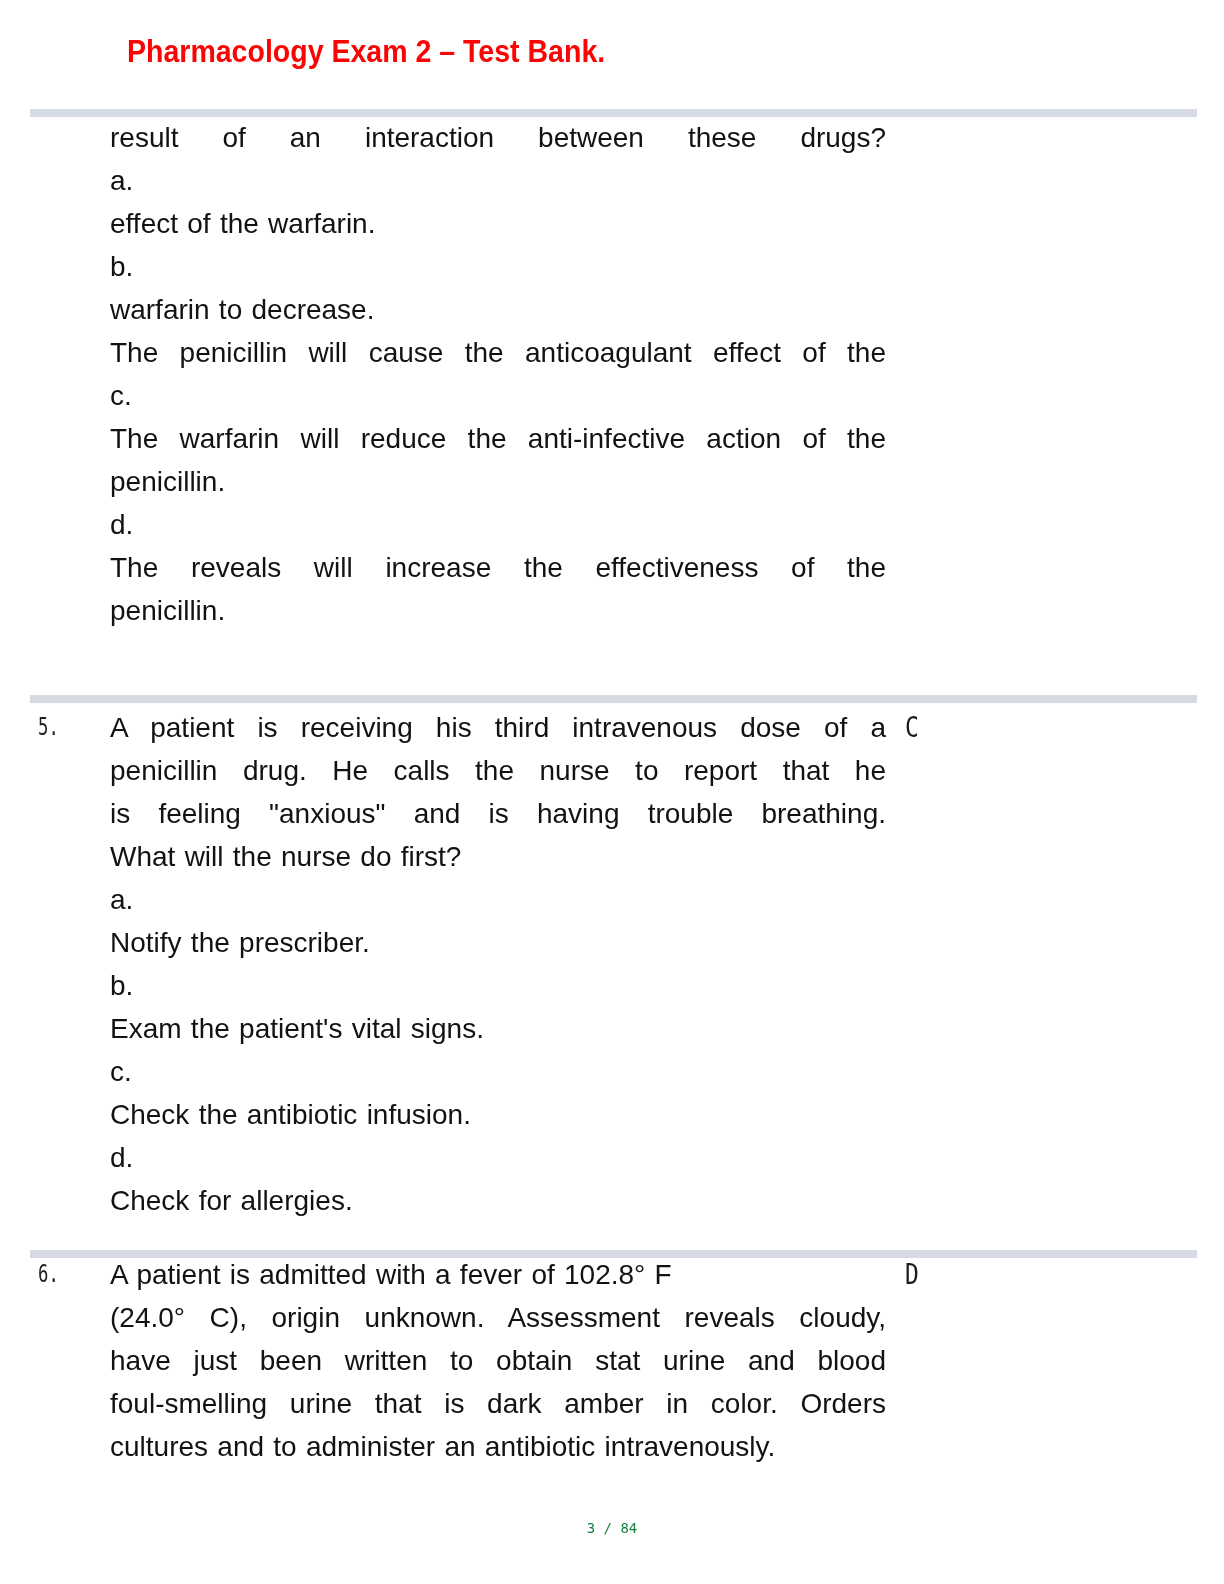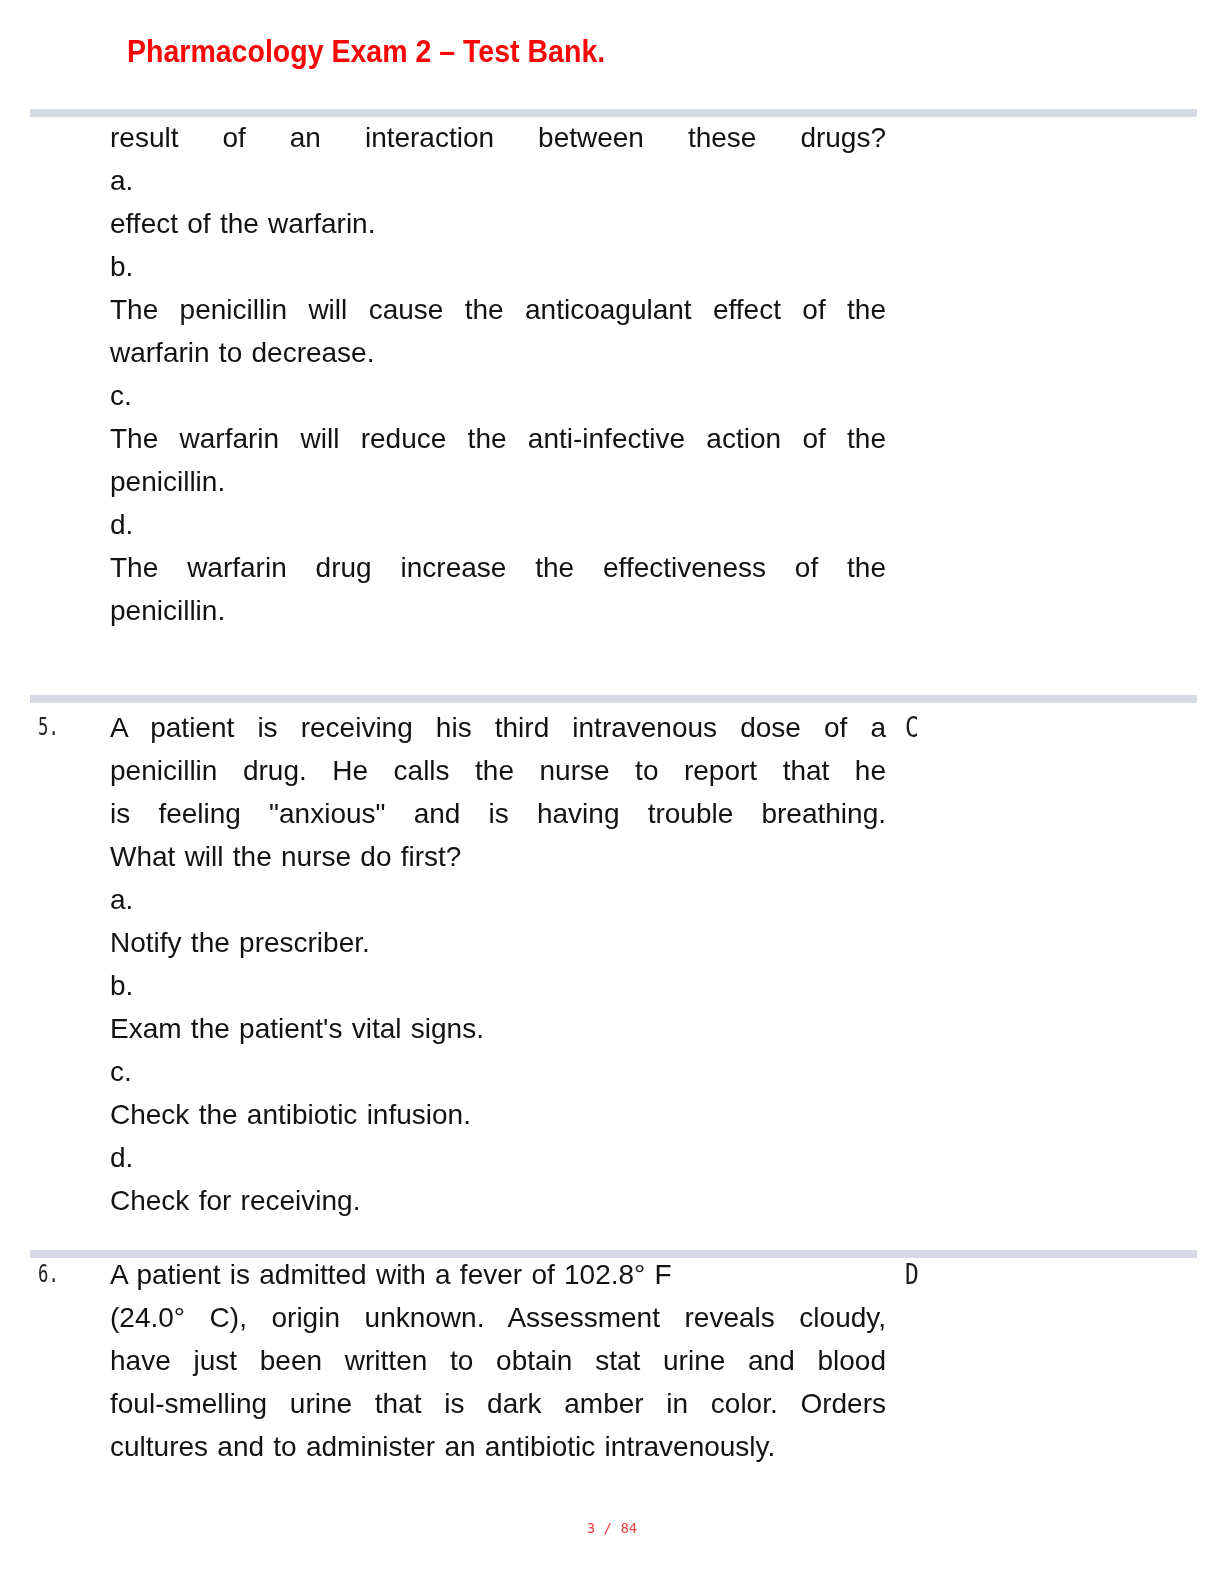--- a/index.html
+++ b/index.html
@@ -62,55 +62,55 @@
   <div class="divider" style="top: 695px; background: rgb(213, 218, 228);"></div>
   <div class="divider" style="top: 1250px; background: rgb(213, 218, 228);"></div>
 
   <div id="questions">
       <div class="q-block" style="top: 116px;">
         <div class="q-content">
           <div class="line j">result of an interaction between these drugs?</div>
           <div class="line">a.</div>
           <div class="line">effect of the warfarin.</div>
           <div class="line">b.</div>
+          <div class="line">warfarin to decrease.</div>
           <div class="line j">The penicillin will cause the anticoagulant effect of the</div>
-          <div class="line">warfarin to decrease.</div>
           <div class="line">c.</div>
           <div class="line j">The warfarin will reduce the anti-infective action of the</div>
           <div class="line">penicillin.</div>
           <div class="line">d.</div>
-          <div class="line j">The warfarin drug increase the effectiveness of the</div>
+          <div class="line j">The reveals will increase the effectiveness of the</div>
           <div class="line">penicillin.</div>
         </div>
       </div>
       <div class="q-block" style="top: 706px;">
         <span class="q-num">5.</span>
         <div class="q-content">
           <div class="line j">A patient is receiving his third intravenous dose of a</div>
           <div class="line j">penicillin drug. He calls the nurse to report that he</div>
           <div class="line j">is feeling "anxious" and is having trouble breathing.</div>
           <div class="line">What will the nurse do first?</div>
           <div class="line">a.</div>
           <div class="line">Notify the prescriber.</div>
           <div class="line">b.</div>
           <div class="line">Exam the patient's vital signs.</div>
           <div class="line">c.</div>
           <div class="line">Check the antibiotic infusion.</div>
           <div class="line">d.</div>
-          <div class="line">Check for receiving.</div>
+          <div class="line">Check for allergies.</div>
         </div>
         <span class="q-answer">C</span>
       </div>
       <div class="q-block" style="top: 1253px;">
         <span class="q-num">6.</span>
         <div class="q-content">
           <div class="line">A patient is admitted with a fever of 102.8° F</div>
           <div class="line j">(24.0° C), origin unknown. Assessment reveals cloudy,</div>
           <div class="line j">have just been written to obtain stat urine and blood</div>
           <div class="line j">foul-smelling urine that is dark amber in color. Orders</div>
           <div class="line">cultures and to administer an antibiotic intravenously.</div>
         </div>
         <span class="q-answer">D</span>
       </div>
     </div>
 
-  <div class="footer" style="color: #ef4444;">3 / 84</div>
+  <div class="footer" style="color: #15803d;">3 / 84</div>
 </div>
 
 </body></html>

